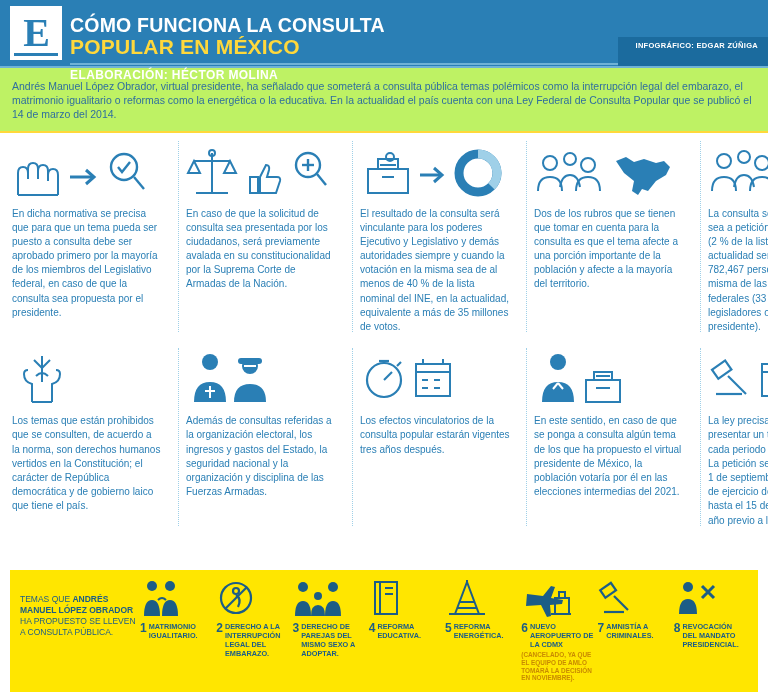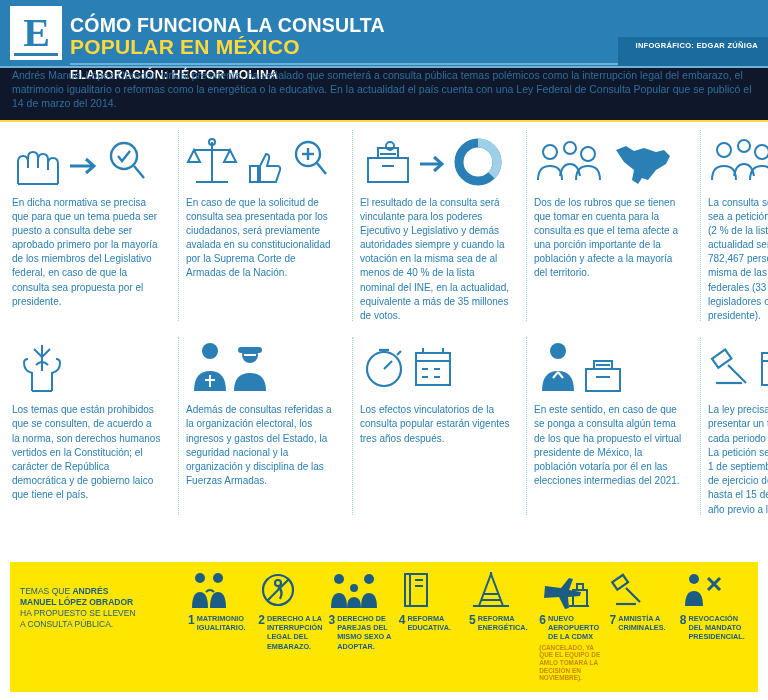--- a/index.html
+++ b/index.html
@@ -45,22 +45,22 @@
   .elab { font-size:12px; font-weight:bold; letter-spacing:.4px; }
   .credit-bar{
     position:absolute; right:0; top:66px; transform:translateY(-100%);
     background:#1b6b9e; color:#fff; font-size:7.5px; font-weight:bold;
     padding:4px 10px 16px 18px; letter-spacing:.3px;
   }
   .header-bottom-rule{ height:2px; background:#6fb2d6; }
 
   
   .lead {
-    background:#0f172a; border-bottom:2px solid #ffd83b;
-    padding:0 12px 9px 12px;
+    background:#bef264; border-bottom:2px solid #ffd83b;
+    padding:11px 12px 9px 12px;
     font-size:10.5px; line-height:1.35; color:#2f6f9e; font-weight:500;
   }
 
   
   .grid {
     display:grid; grid-template-columns:repeat(5, 1fr);
     padding:6px 10px 0 10px; column-gap:20px;
   }
   .cell { padding:0 2px; }
   .art {
@@ -78,21 +78,21 @@
   .cell:not(:first-child):before{
     content:""; position:absolute; left:-6px; top:2px; bottom:2px;
     border-left:1px dotted #9fd0e8;
   }
 
   
   .footer {
     position:absolute; left:10px; right:10px; bottom:8px;
     background:#ffe600; padding:8px 10px 10px 10px;
   }
-  .footer-inner{ display:flex; align-items:flex-start;gap:48px; }
+  .footer-inner{ display:flex; align-items:flex-start; }
   .footer-lead{
     width:120px; font-size:8.5px; line-height:1.3; color:#1c5d86; font-weight:bold;
     padding-top:16px;
   }
   .footer-lead .plain{ font-weight:normal; }
   .items{ display:flex; flex:1; gap:2px; }
   .item{ flex:1; display:flex; flex-direction:column; align-items:flex-start; }
   .item .ico{ height:40px; display:flex; align-items:flex-end; }
   .item .lbl{
     font-size:7.3px; line-height:1.25; color:#1c5d86; font-weight:bold;

